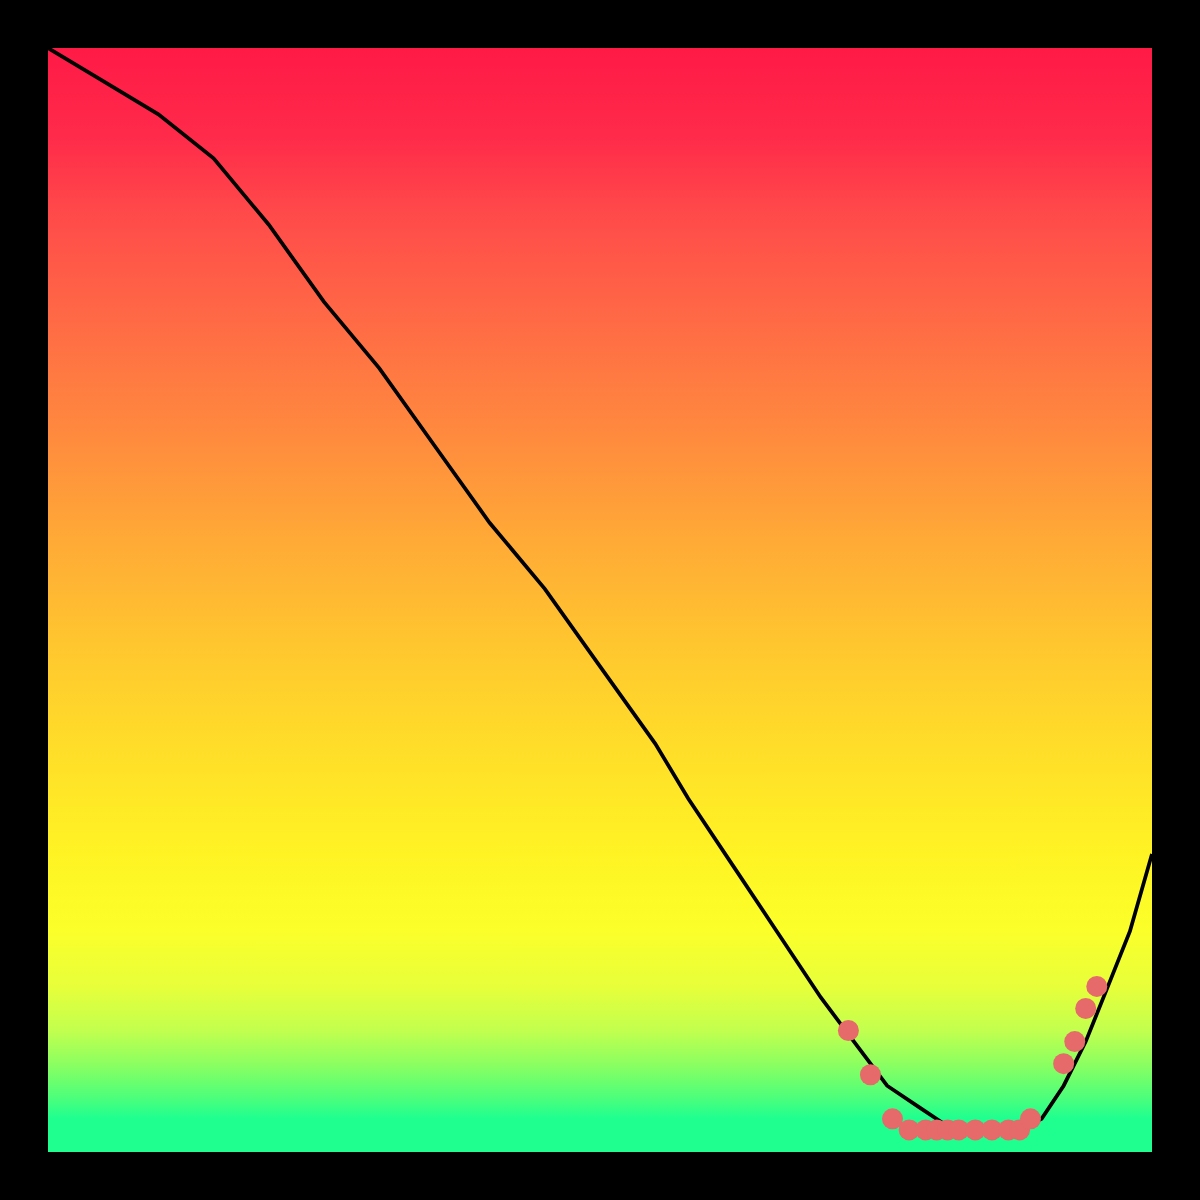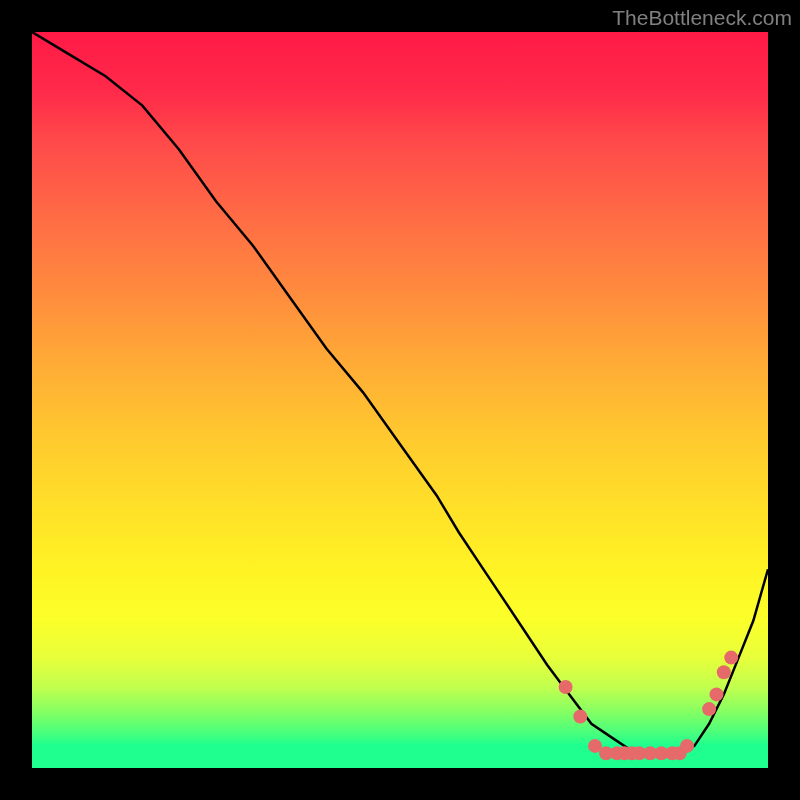--- a/index.html
+++ b/index.html
@@ -82,14 +82,13 @@
           <circle cx="640.3" cy="721.3" r="7" fill="#e66a6a"></circle>
           <circle cx="647.7" cy="721.3" r="7" fill="#e66a6a"></circle>
           <circle cx="655.0" cy="713.9" r="7" fill="#e66a6a"></circle>
           <circle cx="677.1" cy="677.1" r="7" fill="#e66a6a"></circle>
           <circle cx="684.5" cy="662.4" r="7" fill="#e66a6a"></circle>
           <circle cx="691.8" cy="640.3" r="7" fill="#e66a6a"></circle>
           <circle cx="699.2" cy="625.6" r="7" fill="#e66a6a"></circle>
         </g>
     </svg>
   </div>
-  <div class="watermark">TheBottleneck.com</div>
 </div>
 
 </body></html>

